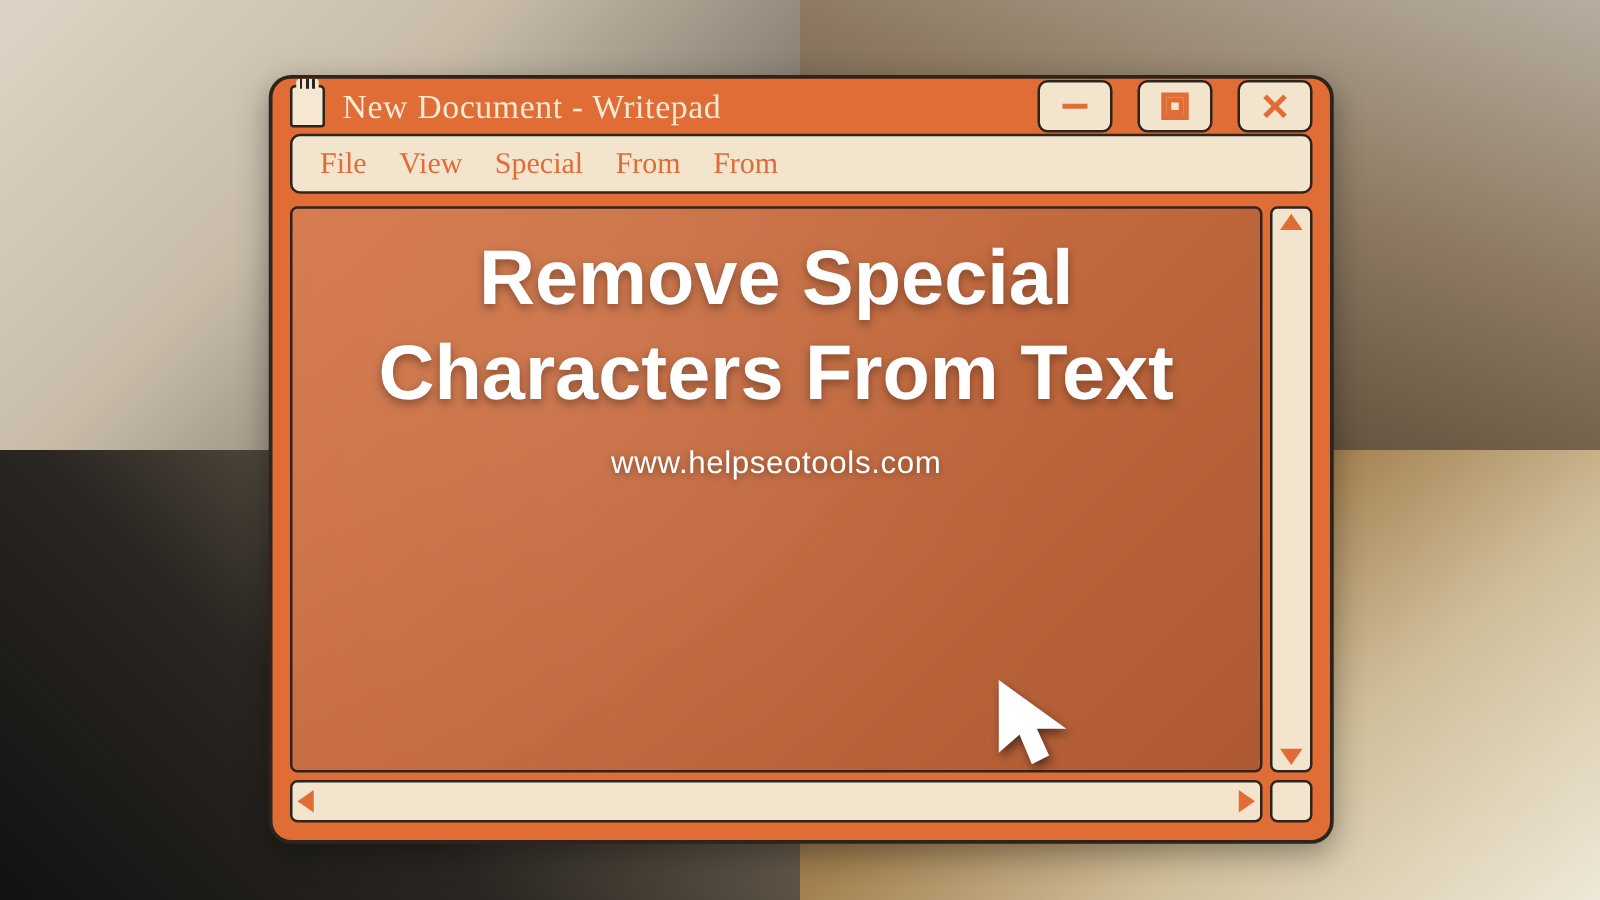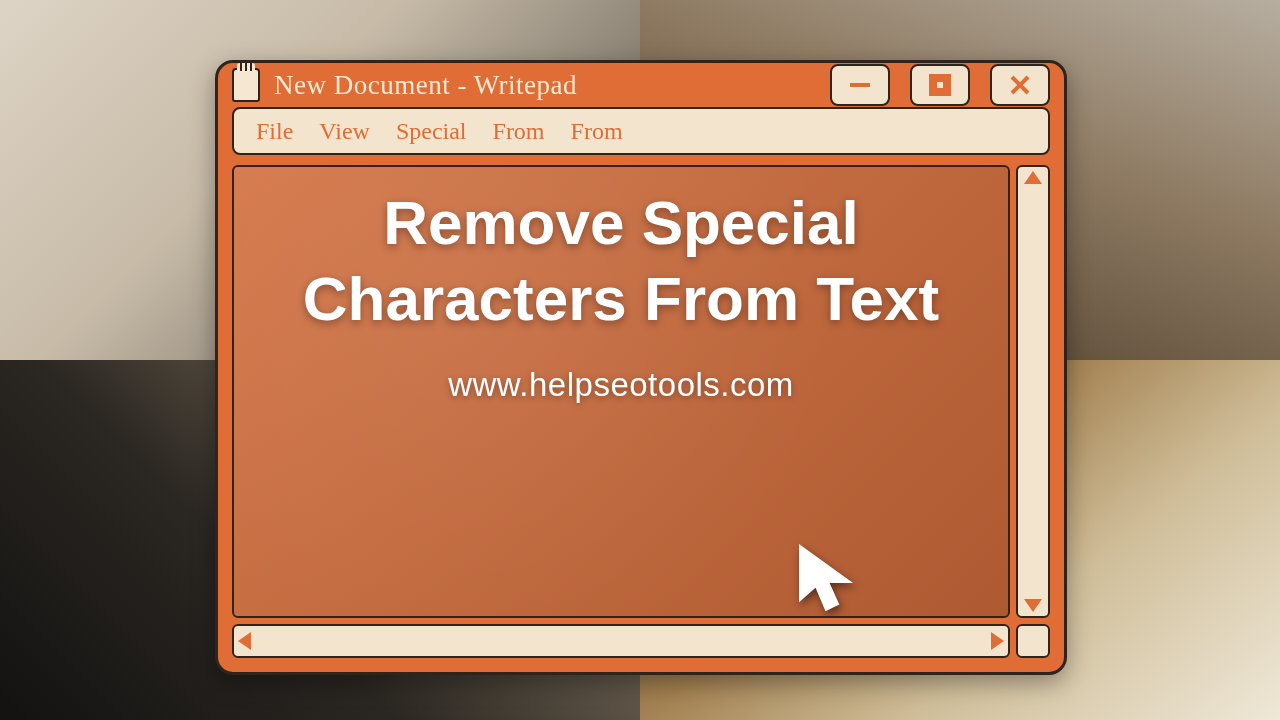--- a/index.html
+++ b/index.html
@@ -130,23 +130,23 @@
 .headline {
   color: #ffffff;
   font-weight: 800;
   font-size: 62px;
   line-height: 1.22;
   text-align: center;
   text-shadow: 0 3px 8px rgba(0,0,0,.35);
   max-width: 680px;
 }
 .url {
-  margin-top: 30px;
+  margin-top: 20px;
   color: #ffffff;
-  font-size: 33px;
+  font-size: 25px;
   font-weight: 400;
   letter-spacing: .5px;
   text-shadow: 0 2px 6px rgba(0,0,0,.35);
 }
 
 .cursor {
   position: absolute;
   left: 560px; top: 375px;
   width: 70px; height: 78px;
   pointer-events: none;

